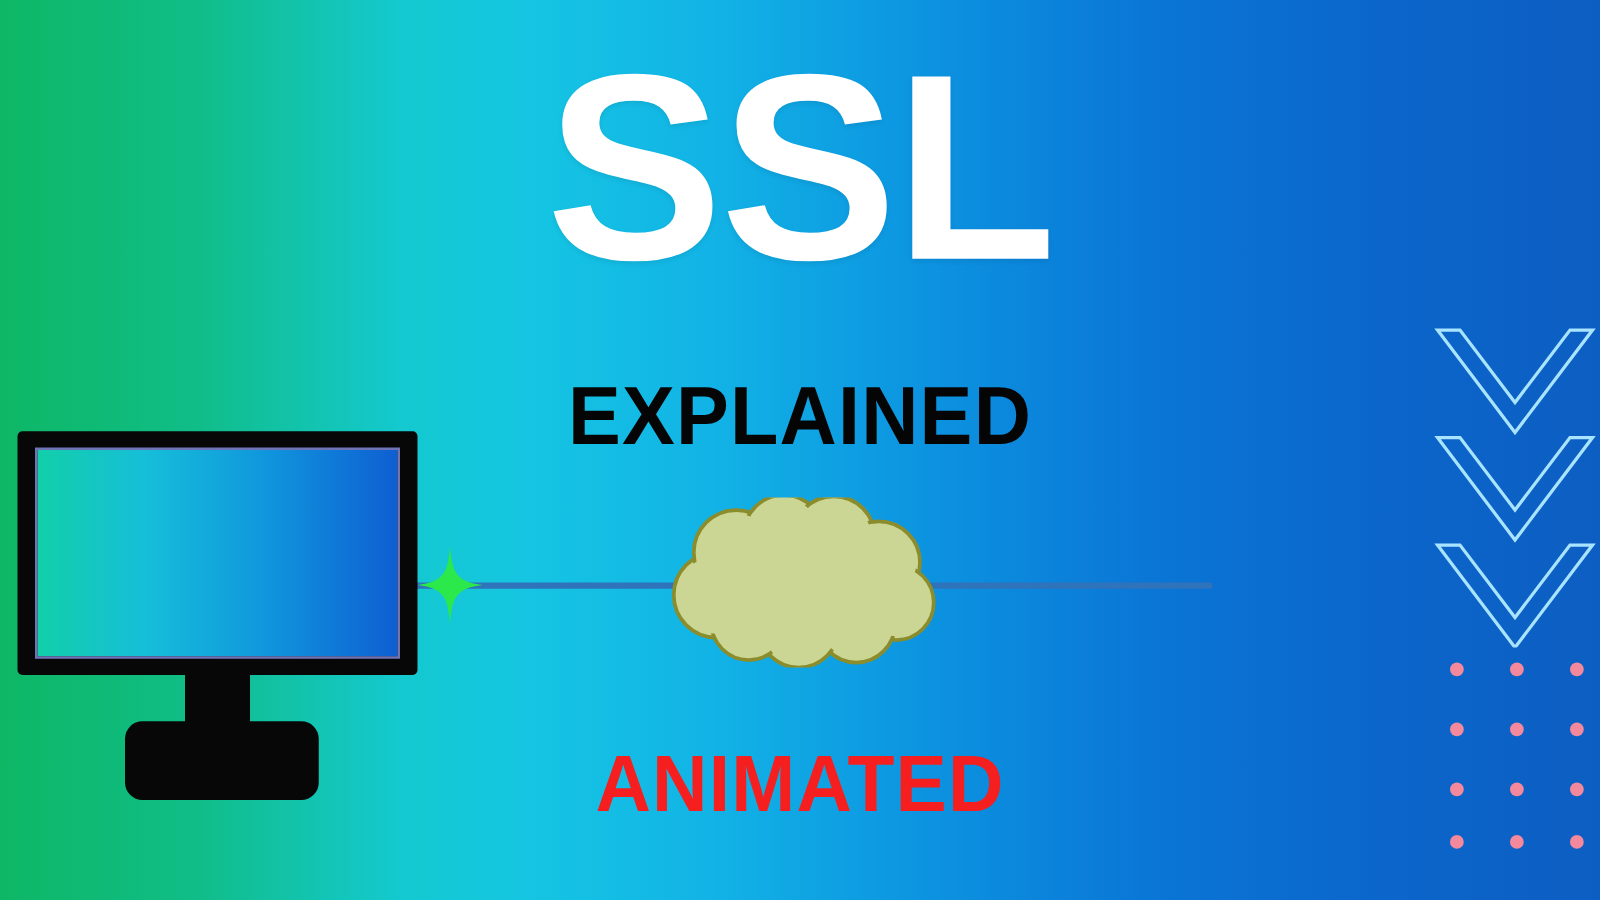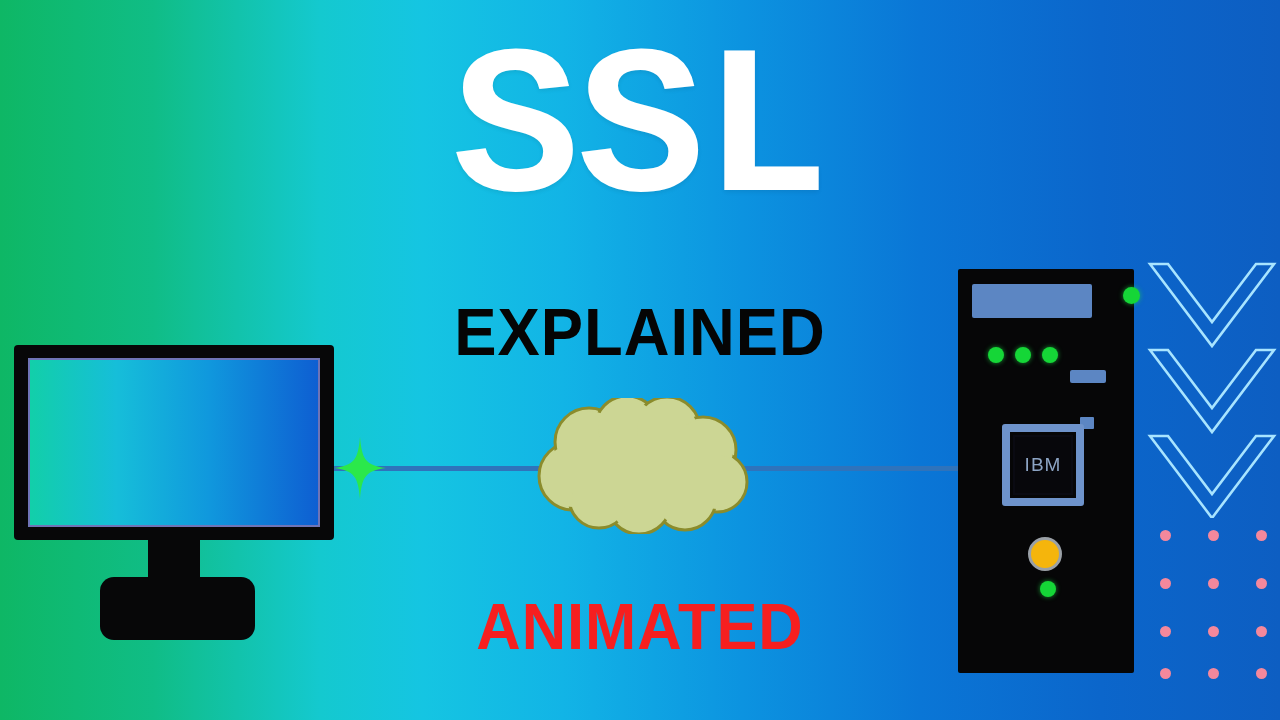--- a/index.html
+++ b/index.html
@@ -38,21 +38,21 @@
     left: 0;
     width: 1280px;
     height: 200px;
     display: flex;
     justify-content: center;
     align-items: center;
     gap: 158px;
     pointer-events: none;
   }
   .headline-word {
-    font-family: Liberation Mono, monospace;
+    font-family: Liberation Sans, sans-serif;
     font-weight: bold;
     font-size: 212px;
     line-height: 200px;
     color: #ffffff;
     letter-spacing: -2px;
     white-space: nowrap;
     text-shadow: 0 2px 4px rgba(0,0,0,0.08);
   }
 
   
@@ -346,39 +346,20 @@
         <circle cx="176" cy="52" r="30"></circle>
         <circle cx="190" cy="84" r="27"></circle>
         <circle cx="158" cy="101" r="28"></circle>
         <circle cx="112" cy="104" r="29"></circle>
         <circle cx="72" cy="100" r="27"></circle>
         <rect x="46" y="40" width="148" height="66"></rect>
       </g>
     </svg>
   </div>
 
-  <div class="server">
-    <div class="server-body"></div>
-    <div class="server-display"></div>
-    <div class="led led-top-right"></div>
-    <div class="led-row">
-      <div class="led led-r1"></div>
-      <div class="led led-r2"></div>
-      <div class="led led-r3"></div>
-    </div>
-    <div class="server-slot"></div>
-    <div class="server-chip-small"></div>
-    <div class="server-logo-frame">
-      <div class="server-logo-inner">
-        <span class="server-logo-text">IBM</span>
-      </div>
-    </div>
-    <div class="server-power"></div>
-    <div class="led led-bottom"></div>
-  </div>
 
   <div class="chevrons">
     <svg viewBox="0 0 136 260" width="136" height="260">
       <g fill="none" stroke="#a8e4ff" stroke-width="2.6" stroke-linejoin="miter">
         <path d="M6 6 L68 88 L130 6 L112 6 L68 64 L24 6 Z"></path>
         <path d="M6 92 L68 174 L130 92 L112 92 L68 150 L24 92 Z"></path>
         <path d="M6 178 L68 260 L130 178 L112 178 L68 236 L24 178 Z"></path>
       </g>
     </svg>
   </div>

